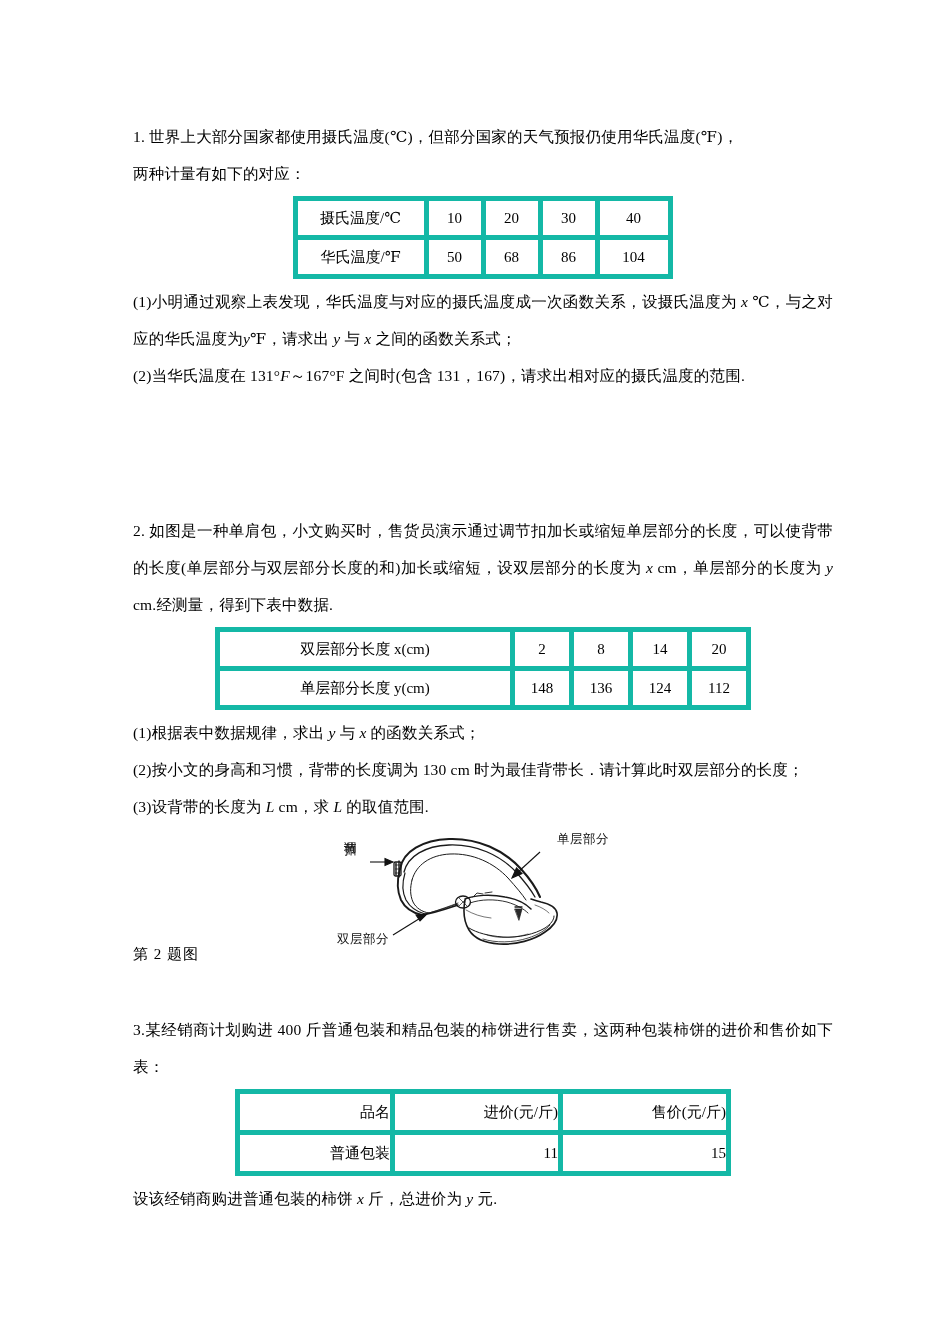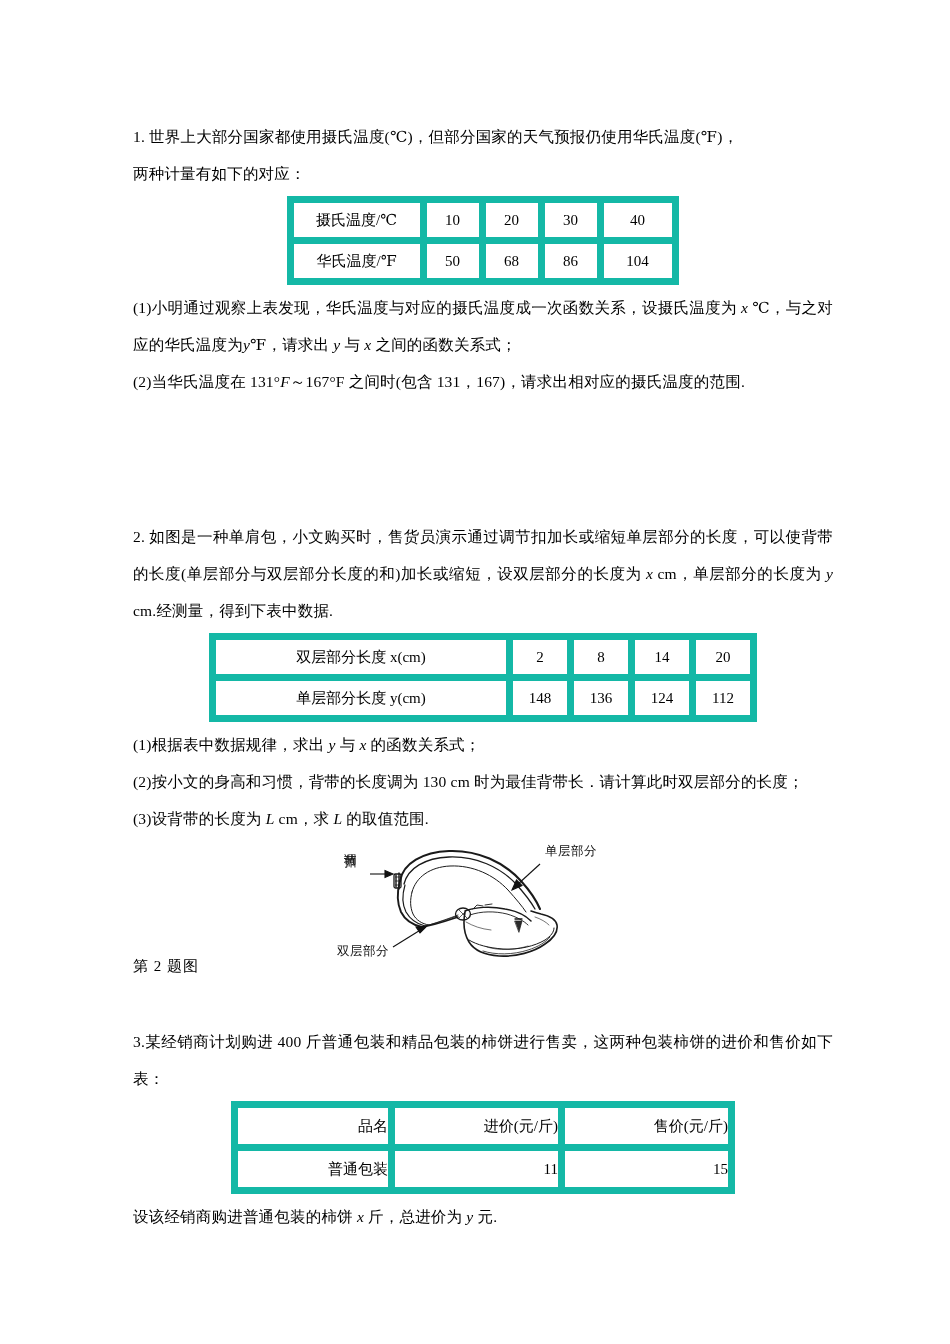--- a/index.html
+++ b/index.html
@@ -45,21 +45,21 @@
     justify-content: center;
     margin: 4px 0 4px 0;
   }
   table.q-table {
     border-collapse: collapse;
     font-size: 15px;
     line-height: 1;
     background: #fff;
   }
   table.q-table td {
-    border: 7px solid #14b8a6;
+    border: 5px solid #14b8a6;
     text-align: center;
     vertical-align: middle;
     padding: 0;
     height: 34px;
     white-space: nowrap;
   }
   
   #table-1 { margin-left: -1px; }
   #table-1 td.lbl { width: 110px; padding: 0 8px; }
   #table-1 td.val { width: 52px; }
@@ -239,21 +239,21 @@
               <polygon points="147,51 157,46.5 151.5,41"></polygon>
             </g>
 
             <g stroke="#111" stroke-width="1.1" fill="#111">
               <line x1="28" y1="108" x2="57" y2="90"></line>
               <polygon points="62,87 51,88 55,94"></polygon>
             </g>
           </svg>
 
           <span class="fig-label vertical" style="left:-22px; top:4px;">调节扣</span>
-          <span class="fig-label" style="left:180px; top:4px;font-family:Liberation Mono, monospace;">单层部分</span>
+          <span class="fig-label" style="left:192px; top:4px;font-family:Liberation Mono, monospace;">单层部分</span>
           <span class="fig-label" style="left:-28px; top:104px;">双层部分</span>
         </div>
         <div class="fig-caption">第 2 题图</div>
       </div>
     </div>
 
     <div class="spacer-2"></div>
 
     <div>
       <p class="para"><span class="para-num">3.</span><span>某经销商计划购进 400 斤普通包装和精品包装的柿饼进行售卖，这两种包装柿饼的进价和售价如下表：</span></p>

